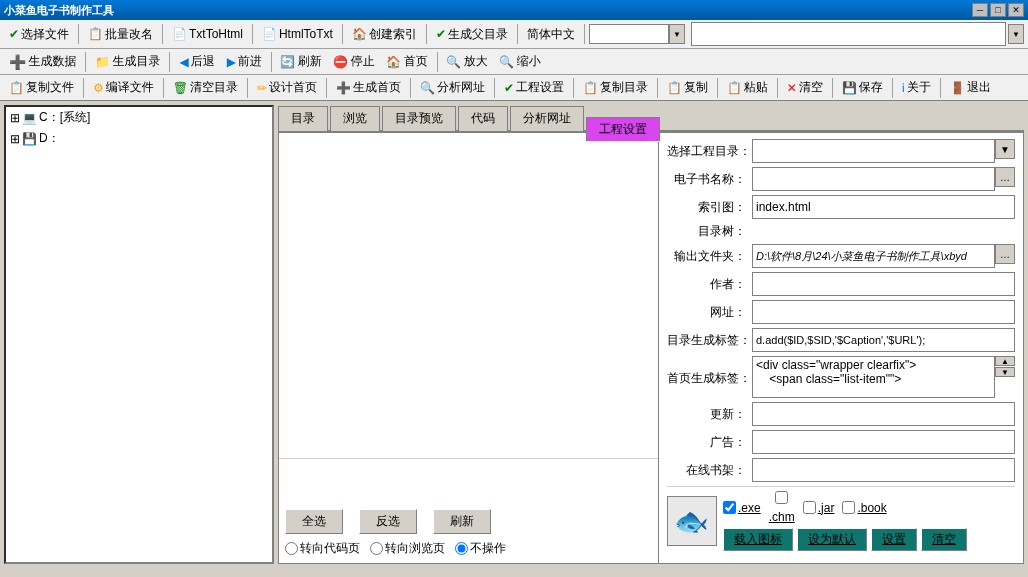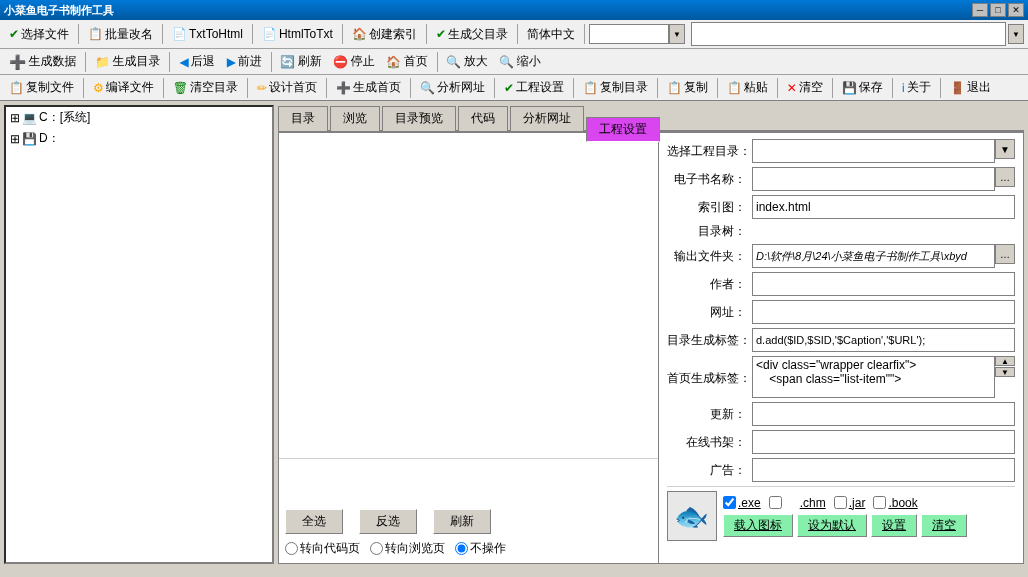--- a/index.html
+++ b/index.html
@@ -216,21 +216,21 @@
       display: flex;
       flex-direction: column;
       gap: 4px;
       flex: 1;
       text-decoration: underline;
     }
     .checkbox-row { display: flex; gap: 8px; align-items: center; }
     .icon-buttons { display: flex; gap: 4px; }
     .icon-btn {
       padding: 2px 10px;
-      background: #86efac;
+      background: #0f766e;
       border: 1px solid #808080;
       border-top-color: white;
       border-left-color: white;
       cursor: pointer;
       font-size: 12px;
     }
     
     
     .dropdown-combo {
       display: flex;
@@ -550,40 +550,40 @@
             </div>
           </div>
         </div>
 
         <div class="form-row">
           <span class="form-label">更新：</span>
           <input class="form-input" type="text" style="">
         </div>
 
         <div class="form-row">
+          <span class="form-label">广告：</span>
+          <input class="form-input" type="text" style="">
+        </div>
+
+        <div class="form-row">
           <span class="form-label">在线书架：</span>
-          <input class="form-input" type="text" style="">
-        </div>
-
-        <div class="form-row">
-          <span class="form-label">广告：</span>
           <input class="form-input" type="text" style="">
         </div>
 
         <div class="icon-section">
           <div class="icon-box">
             <span style="font-size:28px;">🐟</span>
           </div>
           <div class="icon-options">
             <div class="checkbox-row">
               <label style="display:flex;align-items:center;gap:2px;">
                 <input type="checkbox" checked="" style="">
                 <span>.exe</span>
               </label>
-              <label style="display:flex;align-items:center;gap:18px;">
+              <label style="display:flex;align-items:center;gap:6px;flex-direction:column;">
                 <input type="checkbox" style="">
                 <span>.chm</span>
               </label>
               <label style="display:flex;align-items:center;gap:2px;">
                 <input type="checkbox" style="">
                 <span>.jar</span>
               </label>
               <label style="display:flex;align-items:center;gap:2px;justify-content:flex-end;">
                 <input type="checkbox" style="">
                 <span>.book</span>

